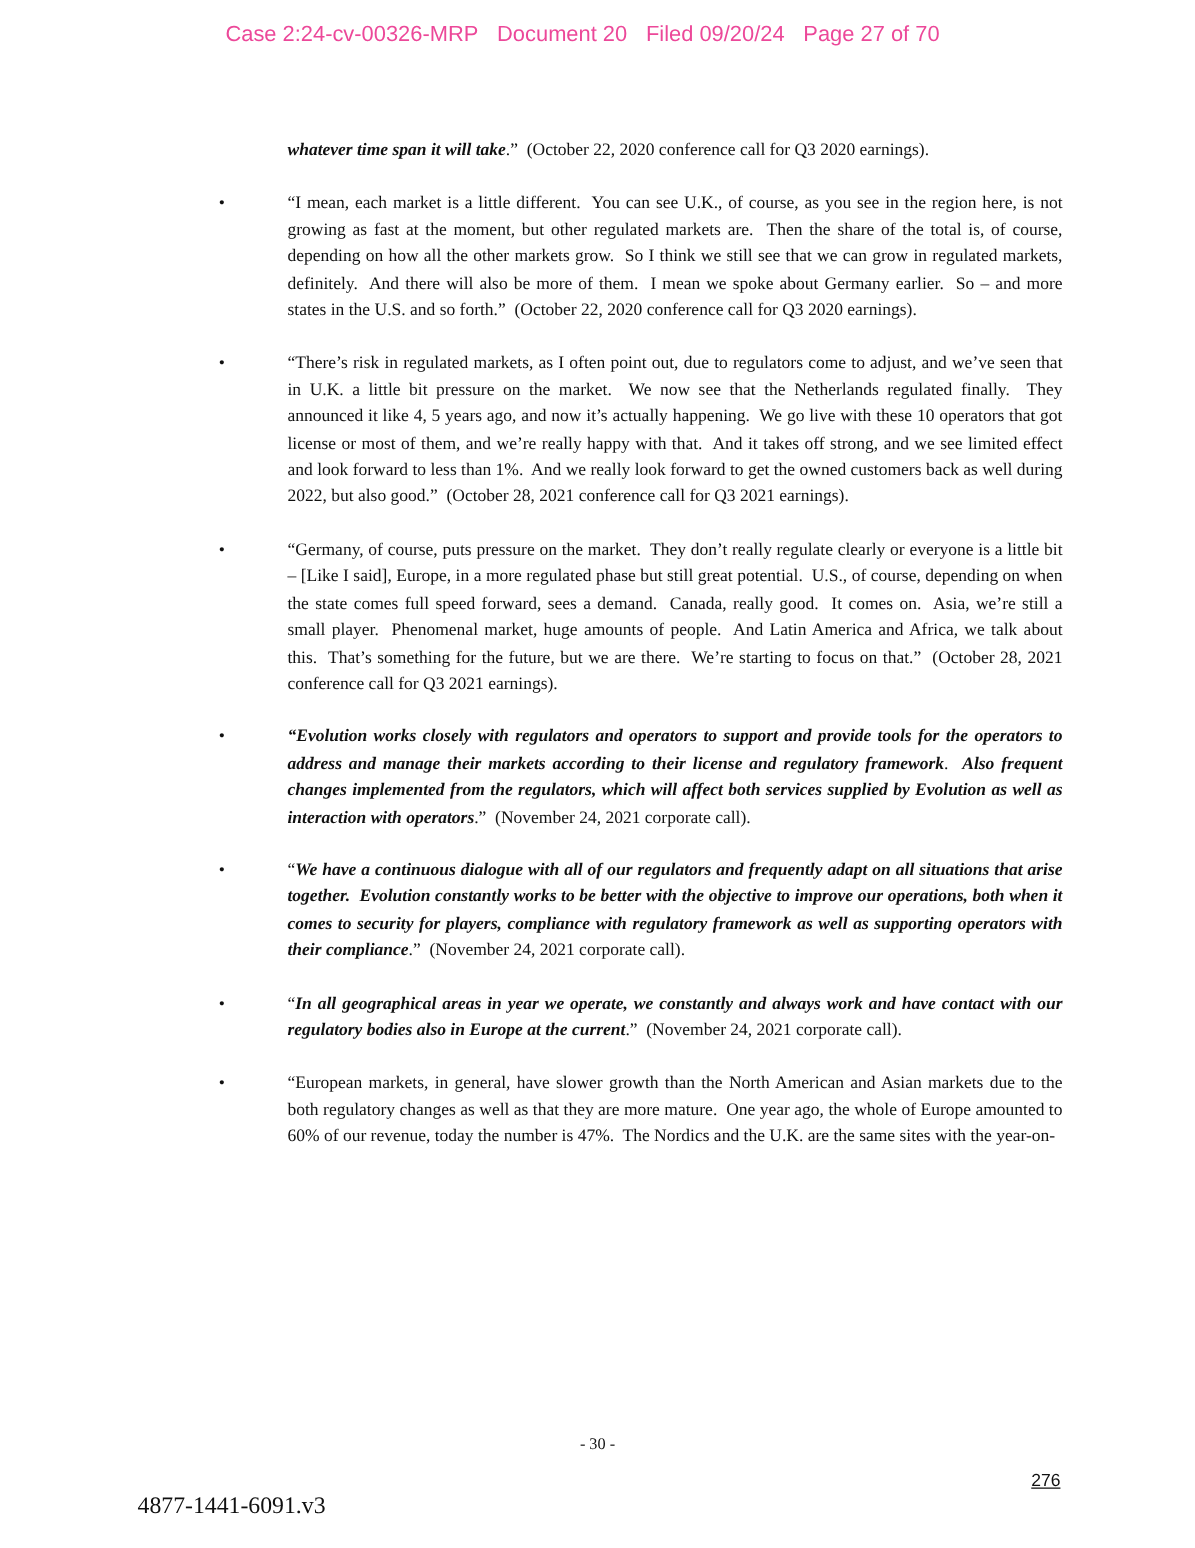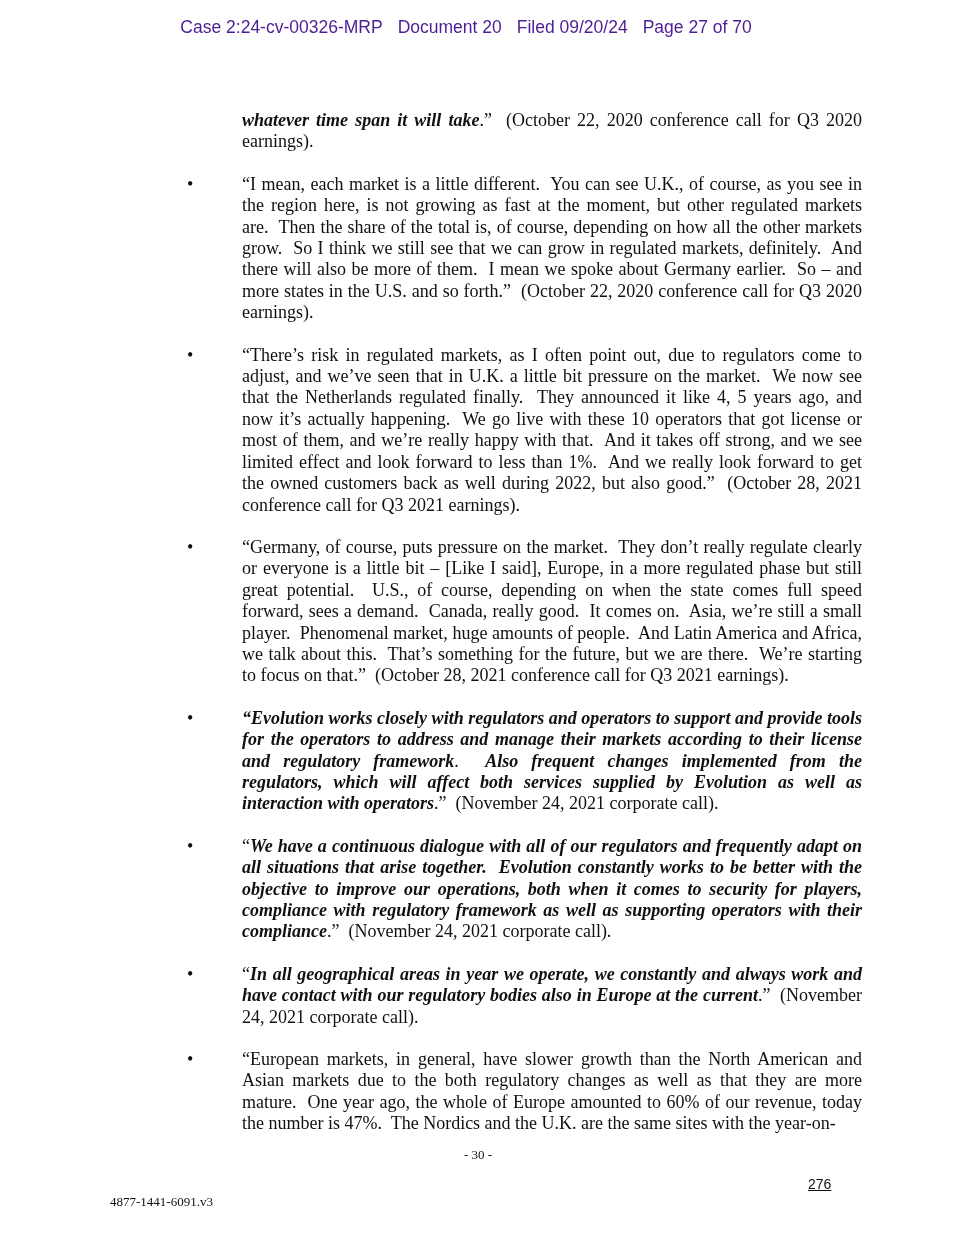--- a/index.html
+++ b/index.html
@@ -19,24 +19,24 @@
     right: 24px;
     display: flex;
     justify-content: center;
     gap: 15px;
     font-family: "Liberation Sans", sans-serif;
     font-size: 17.5px;
     white-space: nowrap;
   }
   .body-col {
     position: absolute;
-    left: 242px;
+    left: 230px;
     top: 110px;
     width: 620px;
-    font-size: 18px;
+    font-size: 14px;
     line-height: 21.4px;
     text-align: justify;
   }
   .para { position: relative; margin: 0 0 21px 0; }
   .para:last-child { margin-bottom: 0; }
   .bullet-marker {
     position: absolute;
     left: -55px;
     top: 0;
     text-align: left;
@@ -48,37 +48,37 @@
     top: 1147px;
     left: 0;
     right: 0;
     text-align: center;
     font-size: 13px;
   }
   .footer-doc-id {
     position: absolute;
     left: 110px;
     top: 1194px;
-    font-size: 13px;
+    font-size: 19px;
   }
   .footer-bates {
     position: absolute;
-    left: 808px;
+    left: 825px;
     top: 1176px;
     font-family: "Liberation Sans", sans-serif;
     font-size: 14px;
     text-decoration: underline;
   }
 </style>
 </head>
 <body>
 
 <div class="page" style="color: rgb(16, 16, 16);">
 
-  <div class="header-line" style="color: #4c1d95;">
+  <div class="header-line" style="color: #ec4899;">
     <span>Case 2:24-cv-00326-MRP</span>
     <span>Document 20</span>
     <span>Filed 09/20/24</span>
     <span>Page 27 of 70</span>
   </div>
 
   <div class="body-col" id="doc-body">
       <div class="para"><span class="run-bi">whatever time span it will take</span><span class="run-n">.”&nbsp; (October 22, 2020 conference call for Q3 2020 earnings).</span></div>
       <div class="para"><span class="bullet-marker">•</span><span class="run-n">“I mean, each market is a little different.&nbsp; You can see U.K., of course, as you see in the region here, is not growing as fast at the moment, but other regulated markets are.&nbsp; Then the share of the total is, of course, depending on how all the other markets grow.&nbsp; So I think we still see that we can grow in regulated markets, definitely.&nbsp; And there will also be more of them.&nbsp; I mean we spoke about Germany earlier.&nbsp; So – and more states in the U.S. and so forth.”&nbsp; (October 22, 2020 conference call for Q3 2020 earnings).</span></div>
       <div class="para"><span class="bullet-marker">•</span><span class="run-n">“There’s risk in regulated markets, as I often point out, due to regulators come to adjust, and we’ve seen that in U.K. a little bit pressure on the market.&nbsp; We now see that the Netherlands regulated finally.&nbsp; They announced it like 4, 5 years ago, and now it’s actually happening.&nbsp; We go live with these 10 operators that got license or most of them, and we’re really happy with that.&nbsp; And it takes off strong, and we see limited effect and look forward to less than 1%.&nbsp; And we really look forward to get the owned customers back as well during 2022, but also good.”&nbsp; (October 28, 2021 conference call for Q3 2021 earnings).</span></div>

